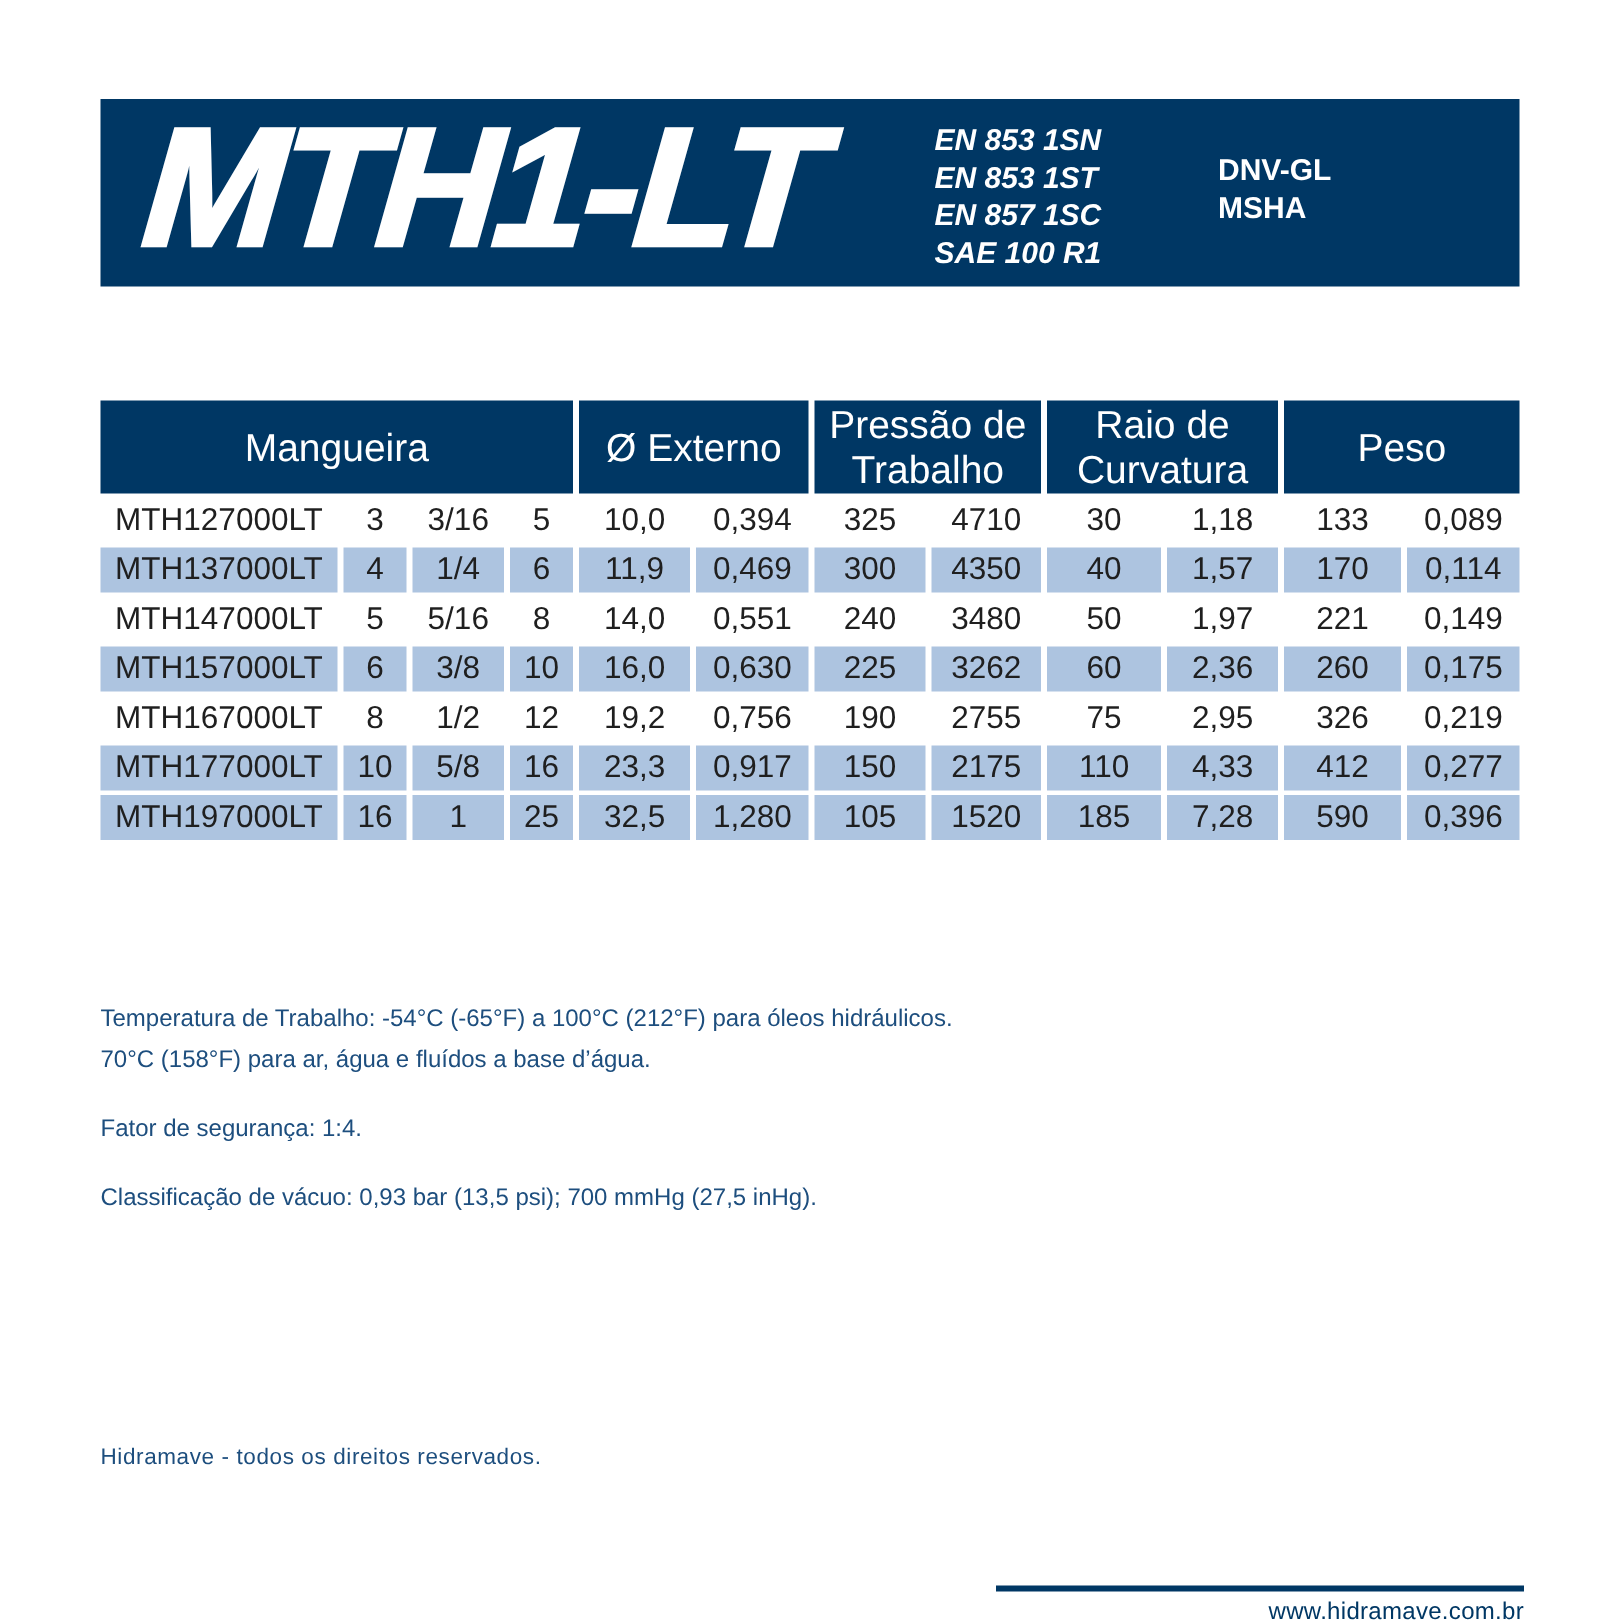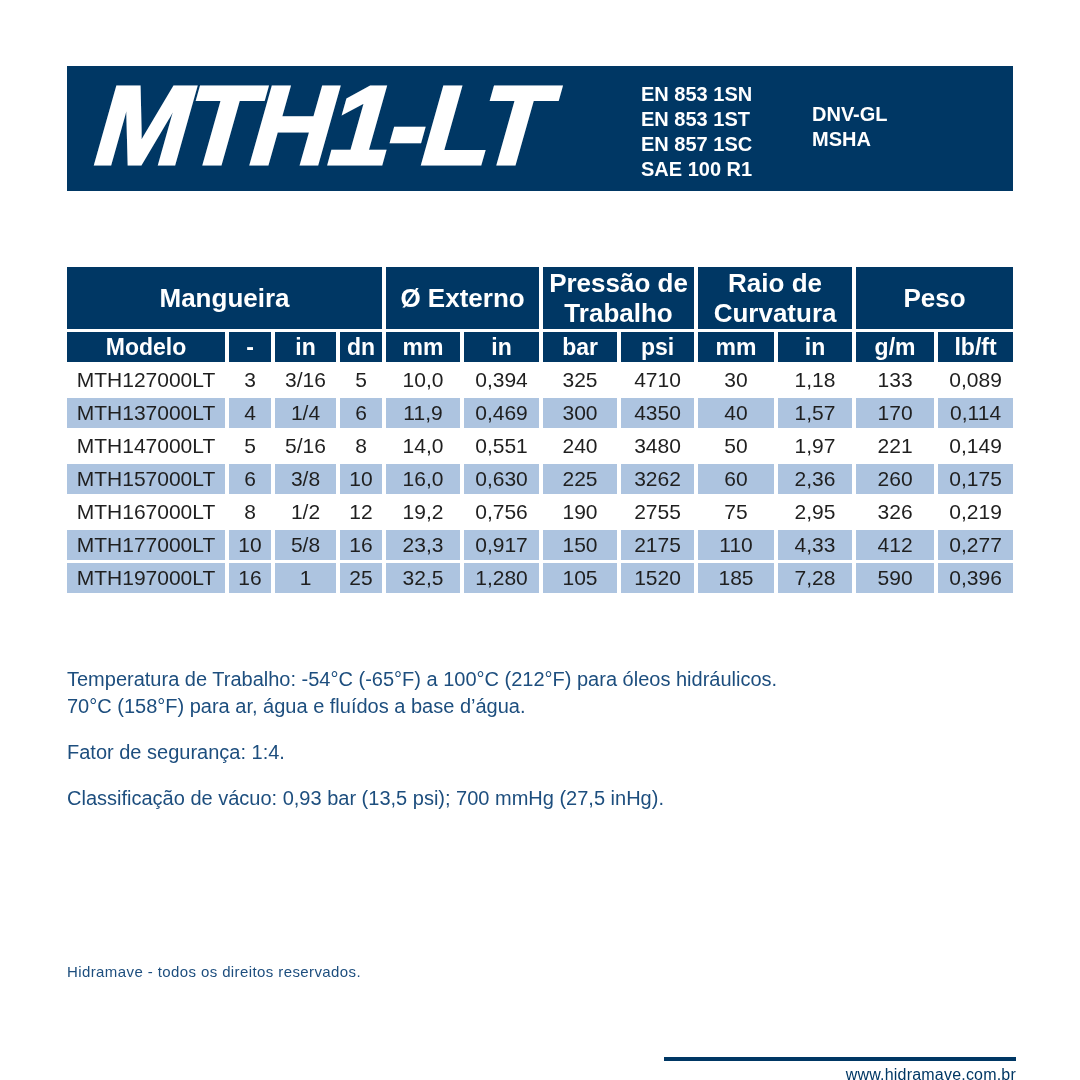--- a/index.html
+++ b/index.html
@@ -24,47 +24,47 @@
     transform:translateY(-53%) skewX(-5deg);
     transform-origin:left center;
     font-style:italic;font-weight:bold;font-size:112px;color:#ffffff;
     letter-spacing:-3px;white-space:nowrap;
     -webkit-text-stroke:3px #ffffff;
   }
   .stds{
     position:absolute;top:16px;color:#ffffff;font-weight:bold;
     font-size:20px;line-height:25px;white-space:nowrap;
   }
-  .stds-col1{left:574px;}
+  .stds-col1{left:556px;font-style:italic;}
   .stds-col2{left:745px;margin-top:20px;}
   
   table.spec{
     position:absolute;left:63px;top:264px;width:954px;
     border-collapse:separate;border-spacing:4px 3px;table-layout:fixed;
   }
   table.spec th, table.spec td{
     text-align:center;vertical-align:middle;padding:0;overflow:hidden;
   }
   .group-cell{
-    background:var(--navy);color:#ffffff;font-weight:bold;
+    background:var(--navy);color:#ffffff;font-weight:normal;
     font-size:26px;line-height:30px;height:62px;
   }
   .unit-cell{
     background:var(--navy);color:#ffffff;font-weight:bold;
     font-size:23px;height:30px;
   }
   tbody td{
     height:30px;font-size:21px;color:var(--cell-ink);background:#ffffff;
     white-space:nowrap;
   }
   tbody tr.stripe td{background:var(--stripe);}
   
   .notes{
     position:absolute;left:67px;top:666px;width:920px;
-    color:var(--note-ink);font-size:20px;line-height:27px;
+    color:var(--note-ink);font-size:16px;line-height:27px;
   }
   .notes .para{margin:0;}
   .notes .para + .para{margin-top:19px;}
   
   .footer-left{
     position:absolute;left:67px;top:963px;
     color:var(--note-ink);font-size:15px;letter-spacing:0.4px;
   }
   .footer-right{
     position:absolute;right:64px;top:1010px;width:352px;text-align:right;margin-top:47px;
@@ -107,34 +107,20 @@
       <col style="width:75px">
   </colgroup>
   <thead>
       <tr>
         <th class="group-cell" colspan="4">Mangueira</th>
         <th class="group-cell" colspan="2">Ø Externo</th>
         <th class="group-cell" colspan="2">Pressão de Trabalho</th>
         <th class="group-cell" colspan="2">Raio de Curvatura</th>
         <th class="group-cell" colspan="2">Peso</th>
       </tr>
-      <tr>
-        <th class="unit-cell">Modelo</th>
-        <th class="unit-cell">-</th>
-        <th class="unit-cell">in</th>
-        <th class="unit-cell">dn</th>
-        <th class="unit-cell">mm</th>
-        <th class="unit-cell">in</th>
-        <th class="unit-cell">bar</th>
-        <th class="unit-cell">psi</th>
-        <th class="unit-cell">mm</th>
-        <th class="unit-cell">in</th>
-        <th class="unit-cell">g/m</th>
-        <th class="unit-cell">lb/ft</th>
-      </tr>
     </thead>
   <tbody>
       <tr>
         <td>MTH127000LT</td>
         <td>3</td>
         <td>3/16</td>
         <td>5</td>
         <td>10,0</td>
         <td>0,394</td>
         <td>325</td>

